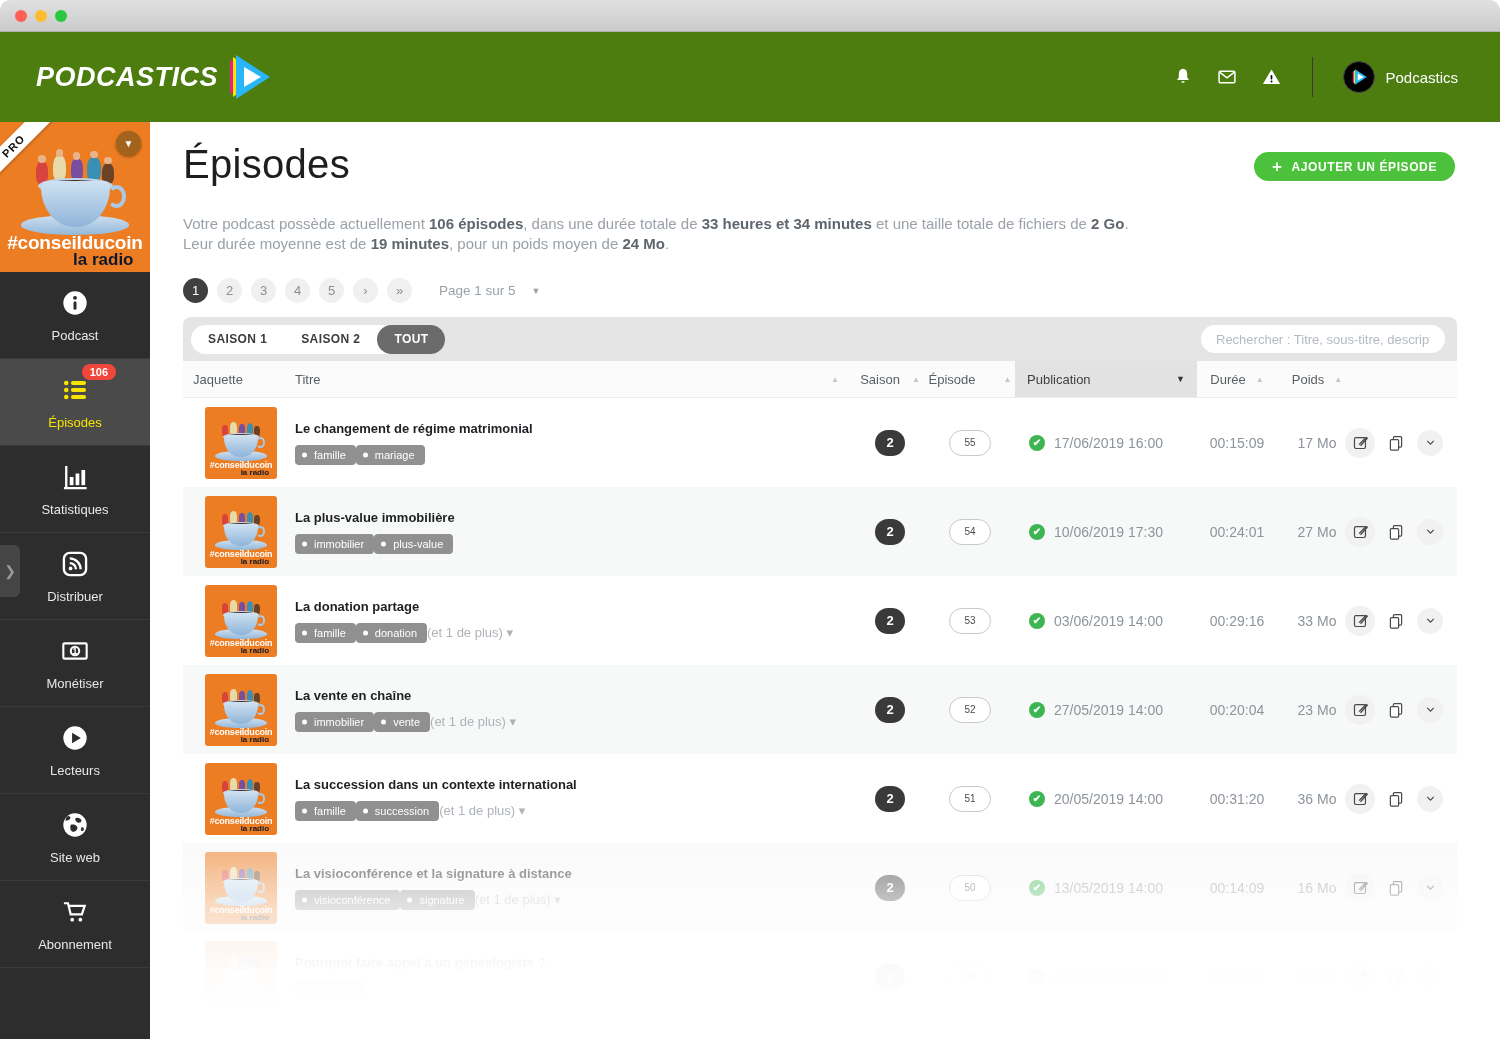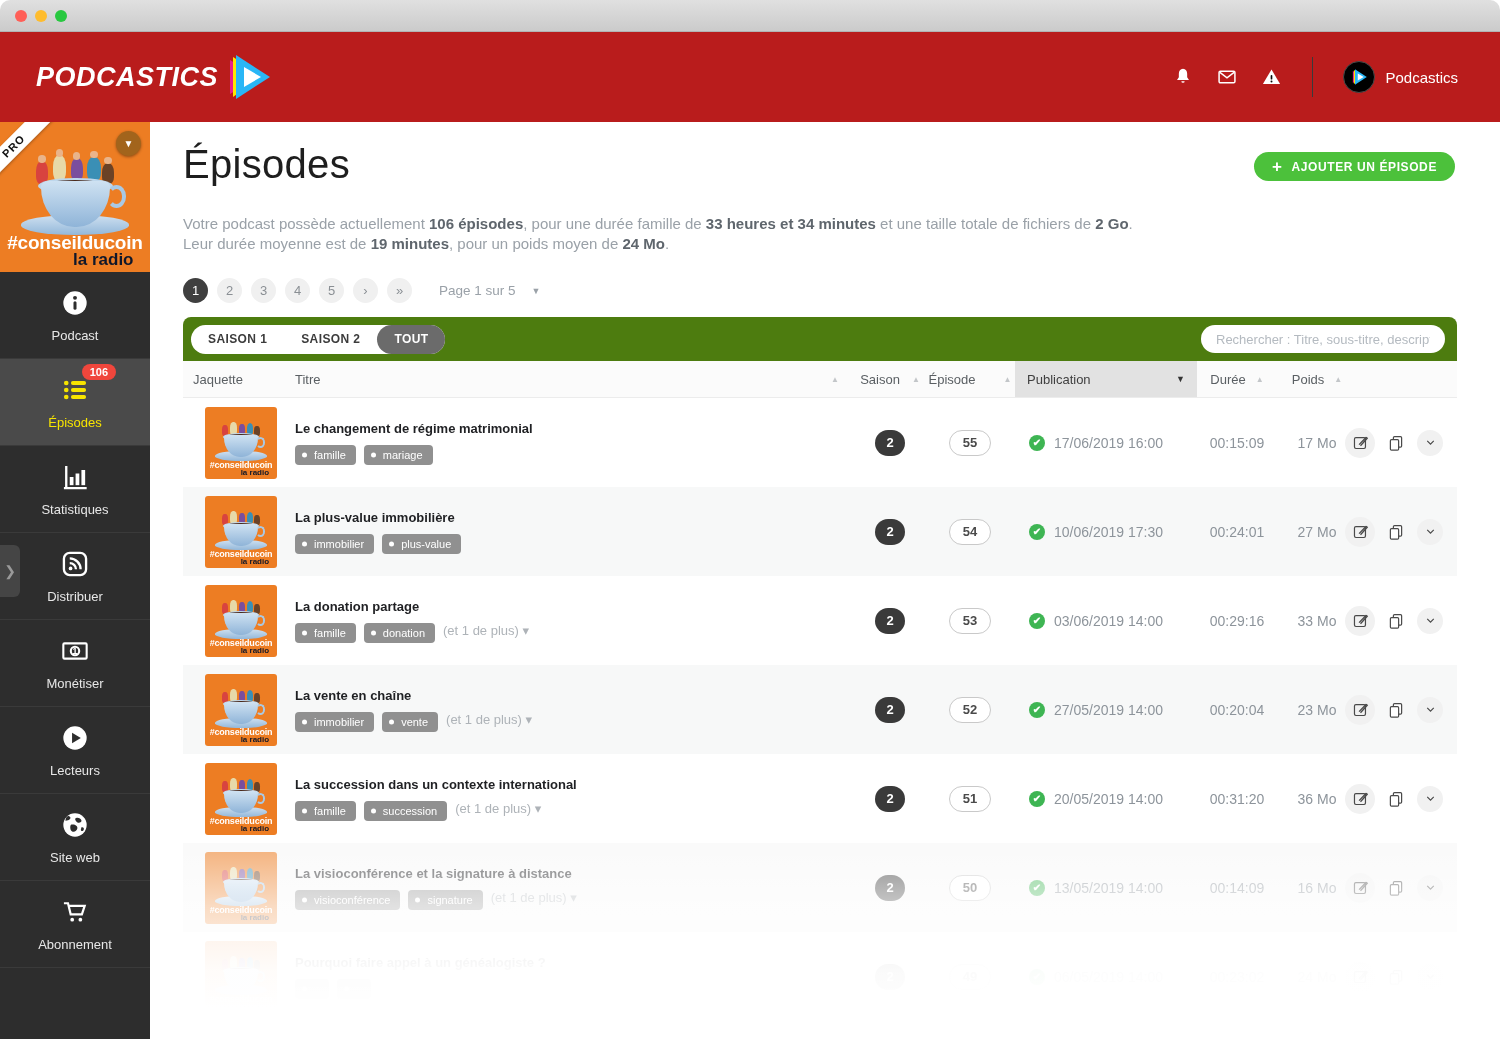--- a/index.html
+++ b/index.html
@@ -6,21 +6,21 @@
   html,body{width:1500px;height:1039px;overflow:hidden;background:#fff;
     font-family:"Liberation Sans",sans-serif;-webkit-font-smoothing:antialiased}
 
   
   .chrome{height:32px;background:linear-gradient(#e0e0e0,#cbcbcb);border-bottom:1px solid #b3b3b3;
     border-radius:10px 10px 0 0;display:flex;align-items:center;padding-left:15px;gap:8px}
   .tl{width:12px;height:12px;border-radius:50%;display:inline-block}
   .tl.red{background:#ff5f57}.tl.yel{background:#febc2e}.tl.grn{background:#28c840}
 
   
-  .appbar{height:90px;background:#b91c1c;display:flex;align-items:center;justify-content:space-between;padding:0 42px 0 36px}
+  .appbar{height:90px;background:#4d7c0f;display:flex;align-items:center;justify-content:space-between;padding:0 42px 0 36px}
   .logo{display:flex;align-items:center;gap:10px;cursor:pointer}
   .logo-text{color:#fff;font-size:27px;font-weight:800;font-style:italic;letter-spacing:.5px}
   .appbar-right{display:flex;align-items:center;gap:22px}
   .topicon{width:22px;height:22px;display:flex;align-items:center;justify-content:center;cursor:pointer}
   .vdiv{width:1px;height:40px;background:#3a3a3a;margin:0 8px}
   .avatar{width:32px;height:32px;border-radius:50%;background:#000;border:1px solid #4a4a4a;
     display:flex;align-items:center;justify-content:center}
   .account-name{color:#fff;font-size:15px;margin-left:10px}
   .account{display:flex;align-items:center;cursor:pointer}
 
@@ -80,21 +80,21 @@
   
   .pagination{margin-top:24px;display:flex;align-items:center;gap:9px}
   .pg{width:25px;height:25px;border-radius:50%;background:#f0f0f0;color:#8a8f94;font-size:13px;
     display:flex;align-items:center;justify-content:center;cursor:pointer}
   .pg.active{background:#3f3f3f;color:#fff}
   .pg-label{color:#9aa1a8;font-size:13.5px;margin-left:18px;display:flex;align-items:center;gap:16px;cursor:pointer}
   .dd-arrow{font-size:9px;color:#9aa1a8}
 
   
   .panel{margin-top:14px;width:1274px;height:690px;border-radius:8px;overflow:hidden;position:relative;background:#fff}
-  .band{height:44px;background:#4d7c0f;display:flex;align-items:center;justify-content:space-between;padding:0 12px 0 8px}
+  .band{height:44px;background:#e5e5e5;display:flex;align-items:center;justify-content:space-between;padding:0 12px 0 8px}
   .seg{display:flex;background:#fff;border-radius:17px}
   .seg-btn{height:29px;line-height:29px;padding:0 17px;font-size:12px;font-weight:700;color:#3c3c3c;letter-spacing:.4px;cursor:pointer}
   .seg-btn.active{background:#6b6b6b;color:#fff;border-radius:17px}
   .search{width:244px;height:28px;border:none;border-radius:14px;background:#fff;padding:0 15px;font-size:13px;color:#555;outline:none}
   .search::placeholder{color:#b4bac0}
 
   
   .thead{display:flex;align-items:stretch;height:37px;background:#fbfbfb;border-bottom:1px solid #ececec;
     font-size:13px;color:#5a5f63}
   .thead>div{display:flex;align-items:center}
@@ -111,31 +111,31 @@
   .sort.dark{font-size:9px;color:#333}
 
   .row{display:flex;align-items:center;height:89px;font-size:14px}
   .row.alt{background:#f7f8f8}
   .row.f1{opacity:.72}
   .row.f2{opacity:.34}
   .row .c-jaq{display:flex;align-items:center}
   .thumb{margin-left:12px}
   .titlecell{flex:1;padding-right:10px}
   .ep-title{font-size:13px;font-weight:700;color:#1f2023}
-  .tagrow{margin-top:9px;display:flex;align-items:flex-start;gap:8px}
+  .tagrow{margin-top:9px;display:flex;align-items:center;}
   .tag{background:#909090;color:#fff;font-size:11px;border-radius:4px;padding:4px 10px 4px 19px;position:relative;
     min-width:34px;min-height:20px;cursor:pointer}
   .tag::before{content:"";position:absolute;left:7px;top:50%;transform:translateY(-50%);
     width:5px;height:5px;border-radius:50%;background:#fff}
   .more{color:#aeb3b8;font-size:13px;cursor:pointer}
   .cell{display:flex;align-items:center;justify-content:center;color:#8d949b}
   .saison-badge{min-width:30px;height:26px;border-radius:13px;background:#3a3a3a;color:#fff;font-size:13px;
     font-weight:700;display:flex;align-items:center;justify-content:center;padding:0 8px}
   .ep-badge{min-width:42px;height:26px;border-radius:13px;border:1px solid #c9c9c9;background:#fff;color:#4a4a4a;
-    font-size:13px;font-weight:700;display:flex;align-items:center;justify-content:center;padding:0 8px}
+    font-size:10px;font-weight:400;display:flex;align-items:center;justify-content:center;padding:0 8px}
   .pubcell{width:182px;display:flex;align-items:center;gap:9px;padding-left:14px;color:#8d949b}
   .check{width:16px;height:16px;border-radius:50%;background:#3eb553;color:#fff;font-size:10px;font-weight:700;
     display:flex;align-items:center;justify-content:center;flex-shrink:0}
   .durcell{width:80px}.poidscell{width:80px}
   .actions{width:100px;display:flex;align-items:center;justify-content:flex-end;gap:8px;padding-right:14px}
   .icon-btn{width:30px;height:30px;border-radius:50%;background:#f1f1f1;display:flex;align-items:center;
     justify-content:center;cursor:pointer;flex-shrink:0}
   .icon-plain{width:26px;height:26px;display:flex;align-items:center;justify-content:center;cursor:pointer;flex-shrink:0}
   .fadeout{position:absolute;left:0;right:0;bottom:0;height:168px;pointer-events:none;
     background:linear-gradient(to bottom,rgba(255,255,255,.12),rgba(255,255,255,.62) 40%,rgba(255,255,255,.93) 78%,#fff)}
@@ -314,21 +314,21 @@
   </aside>
 
   <main>
     <h1 class="page-title">Épisodes</h1>
     <button class="add-btn">
       <span class="plus">+</span>
       <span>AJOUTER UN ÉPISODE</span>
     </button>
 
     <p class="intro">
-      <span>Votre podcast possède actuellement </span><b>106 épisodes</b><span>, pour une durée famille de </span><b>33 heures et 34 minutes</b><span> et une taille totale de fichiers de </span><b>2 Go</b><span>.</span><br>
+      <span>Votre podcast possède actuellement </span><b>106 épisodes</b><span>, dans une durée totale de </span><b>33 heures et 34 minutes</b><span> et une taille totale de fichiers de </span><b>2 Go</b><span>.</span><br>
       <span>Leur durée moyenne est de </span><b>19 minutes</b><span>, pour un poids moyen de </span><b>24 Mo</b><span>.</span>
     </p>
 
     <div class="pagination">
       <span class="pg active">1</span>
       <span class="pg">2</span>
       <span class="pg">3</span>
       <span class="pg">4</span>
       <span class="pg">5</span>
       <span class="pg">›</span>

